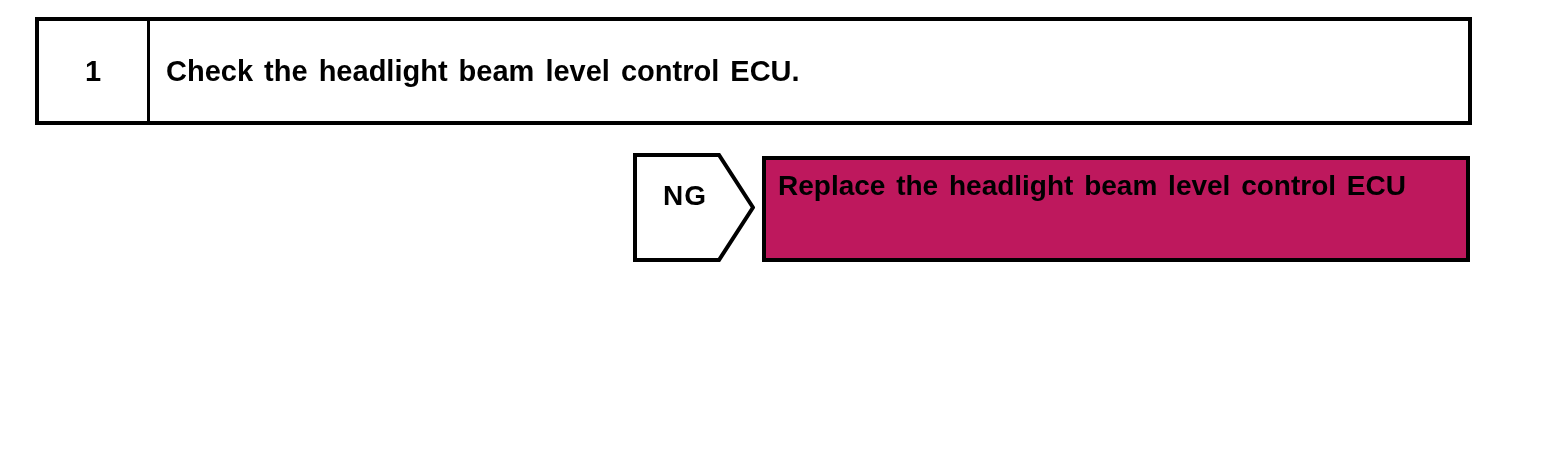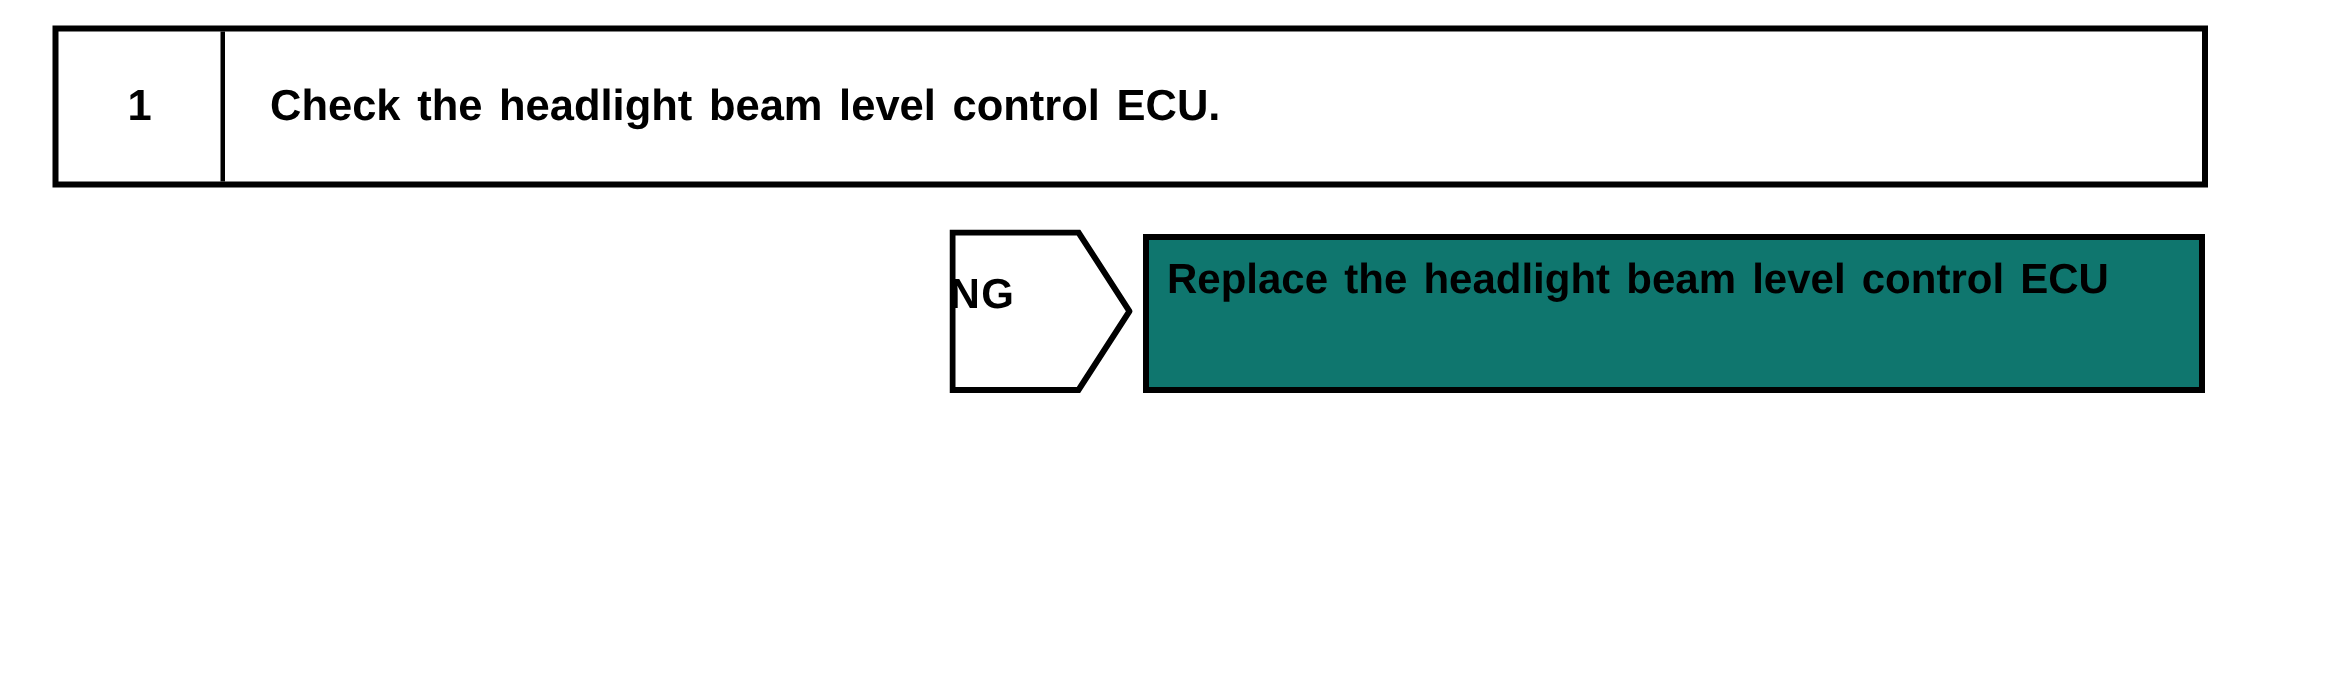--- a/index.html
+++ b/index.html
@@ -32,21 +32,21 @@
     display: flex;
     align-items: center;
     justify-content: center;
     font-weight: bold;
     font-size: 29px;
   }
   .step-text-cell {
     flex: 1;
     display: flex;
     align-items: center;
-    padding-left: 30px;
+    padding-left: 16px;
     font-weight: bold;
     font-size: 29px;
     word-spacing: 3px;
     white-space: nowrap;
   }
 
   
   .ng-shape {
     position: absolute;
     left: 633px;
@@ -54,36 +54,36 @@
     width: 122px;
     height: 109px;
   }
   .ng-shape svg { display: block; width: 100%; height: 100%; }
   .shape-label {
     position: absolute;
     left: 0;
     width: 100%;
     top: 40%;
     transform: translateY(-50%);
-    text-align: left;
+    text-align: center;
     font-weight: bold;
     font-size: 28px;
     letter-spacing: 1px;
   }
   .ng-shape .shape-label { width: 104px; top: 39%; }
 
   
   .action-box {
     position: absolute;
     left: 762px;
     top: 156px;
     width: 708px;
     height: 106px;
     border: 4px solid #000000;
-    background: #0f766e;
+    background: #be185d;
     padding: 10px 12px 0 12px;
     font-weight: bold;
     font-size: 28px;
     word-spacing: 3px;
     white-space: nowrap;
     overflow: hidden;
   }
 
   
   .ok-shape {

